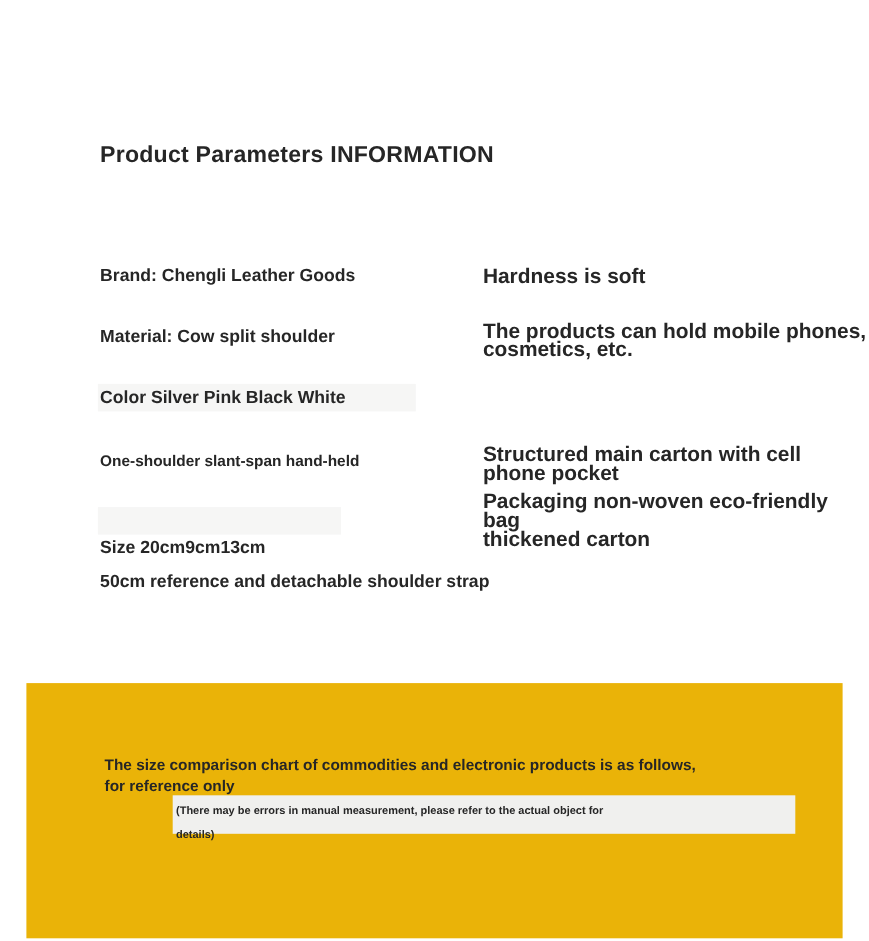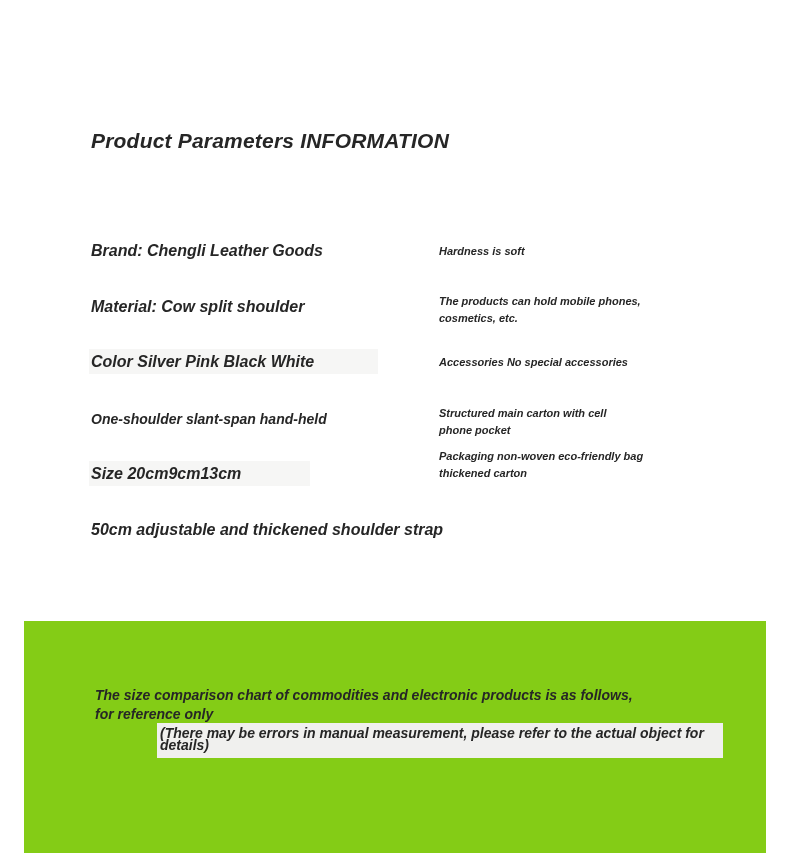--- a/index.html
+++ b/index.html
@@ -8,45 +8,44 @@
     background: #ffffff;
   }
   .page {
     position: relative;
     width: 790px;
     height: 855px;
     background: #ffffff;
     overflow: hidden;
     font-family: "Liberation Sans", "DejaVu Sans", sans-serif;
     color: #262626;
-    font-style: italic;
   }
   .title {
     position: absolute;
     left: 91px;
     top: 129px;
     margin: 0;
     font-size: 21px;
     font-weight: bold;
     letter-spacing: 0.2px;
     white-space: nowrap;
   }
   .param {
     position: absolute;
     font-weight: bold;
     white-space: pre-line;
   }
   .left-col { left: 91px; font-size: 16px; line-height: 20px; }
-  .right-col { left: 439px; font-size: 11px; line-height: 17px; }
+  .right-col { left: 439px; font-size: 19px; line-height: 17px; }
 
   .l1 { top: 241px; }
   .l2 { top: 297px; }
   .l3 { top: 352px; }
   .l4 { top: 409px; font-size: 14px; }
-  .l5 { top: 464px; text-align: right; }
+  .l5 { top: 489px; text-align: right; }
   .l6 { top: 520px; }
 
   .r1 { top: 243px; }
   .r2 { top: 293px; }
   .r3 { top: 354px; }
   .r4 { top: 405px; }
   .r5 { top: 448px; }
 
   .hl {
     position: absolute;
@@ -54,21 +53,21 @@
   }
   .hl-color { left: 89px; top: 349px; width: 289px; height: 25px; }
   .hl-size  { left: 89px; top: 461px; width: 221px; height: 25px; }
 
   .panel {
     position: absolute;
     left: 24px;
     top: 621px;
     width: 742px;
     height: 232px;
-    background: #84cc16;
+    background: #eab308;
   }
   .panel-note-hl {
     position: absolute;
     left: 133px;
     top: 102px;
     width: 566px;
     height: 35px;
     background: #f0f0ee;
   }
   .panel-heading {
@@ -79,47 +78,46 @@
     font-size: 14px;
     font-weight: bold;
     line-height: 18.5px;
     white-space: pre-line;
   }
   .panel-note {
     position: absolute;
     left: 136px;
     top: 106px;
     margin: 0;
-    font-size: 14px;
+    font-size: 10px;
     font-weight: bold;
-    line-height: 12px;
+    line-height: 22px;
     white-space: pre-line;
   }
 </style>
 </head>
 <body>
 
 <div class="page">
 
   <h1 class="title">Product Parameters INFORMATION</h1>
 
   <div class="hl hl-color"></div>
   <div class="hl hl-size"></div>
 
   <div class="param left-col l1">Brand: Chengli Leather Goods</div>
   <div class="param left-col l2">Material: Cow split shoulder</div>
   <div class="param left-col l3">Color Silver Pink Black White</div>
   <div class="param left-col l4">One-shoulder slant-span hand-held</div>
   <div class="param left-col l5">Size 20cm9cm13cm</div>
-  <div class="param left-col l6">50cm adjustable and thickened shoulder strap</div>
+  <div class="param left-col l6">50cm reference and detachable shoulder strap</div>
 
   <div class="param right-col r1">Hardness is soft</div>
   <div class="param right-col r2">The products can hold mobile phones,
 cosmetics, etc.</div>
-  <div class="param right-col r3">Accessories No special accessories</div>
   <div class="param right-col r4">Structured main carton with cell
 phone pocket</div>
   <div class="param right-col r5">Packaging non-woven eco-friendly bag
 thickened carton</div>
 
   <section class="panel">
     <div class="panel-note-hl"></div>
     <p class="panel-heading">The size comparison chart of commodities and electronic products is as follows,
 for reference only</p>
     <p class="panel-note">(There may be errors in manual measurement, please refer to the actual object for

